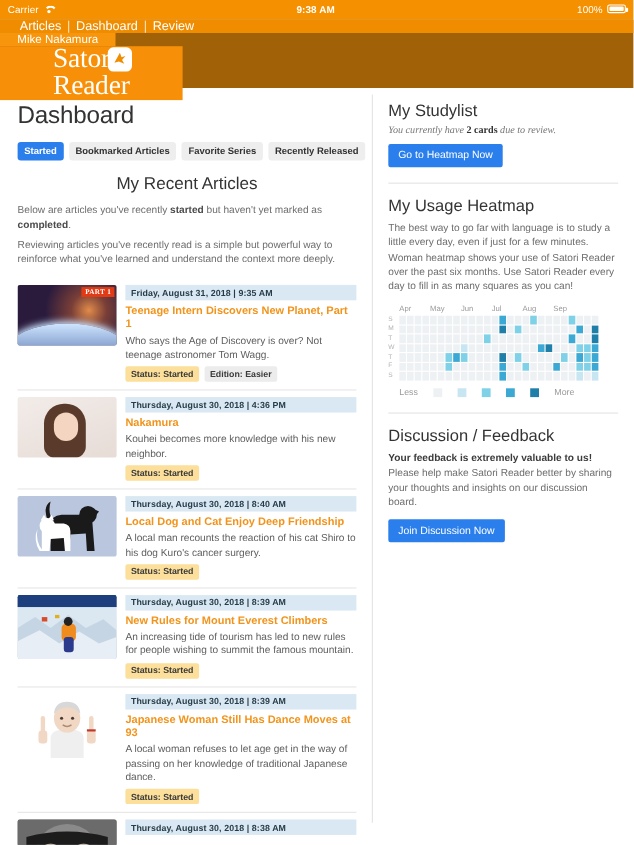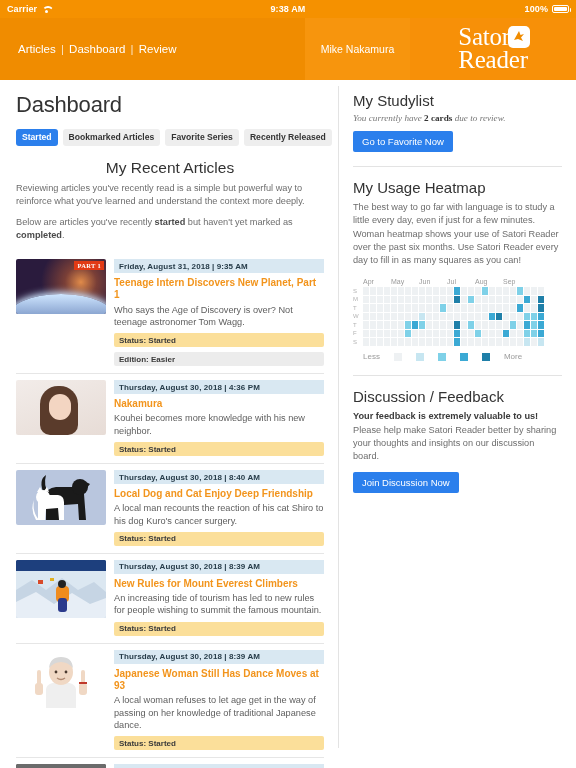--- a/index.html
+++ b/index.html
@@ -9,41 +9,41 @@
     font-family: "Liberation Sans", sans-serif;
     overflow: hidden;
   }
 
   
   .statusbar {
     height: 18px; background: #f59100; color: #fff;
     display: flex; align-items: center; justify-content: space-between;
     padding: 0 7px; font-size: 9px; letter-spacing: .1px;
   }
-  .sb-left, .sb-right { display: flex; align-items: center; gap: 4px; font-weight: bold; }
+  .sb-left, .sb-right { display: flex; gap: 4px; }
   .sb-center { font-weight: bold; font-size: 9px; }
   .wifi-ico { display:inline-block; width:10px; height:8px; position:relative; }
   .wifi-ico::before{
     content:""; position:absolute; left:1px; top:1px; width:8px; height:8px;
     border: 2px solid #fff; border-radius: 50%;
     clip-path: polygon(0 0, 100% 0, 50% 55%);
   }
   .wifi-ico::after{
     content:""; position:absolute; left:4px; top:4.5px; width:3px; height:3px;
     background:#fff; border-radius:50%;
   }
   .batt {
     width: 17px; height: 8px; border: 1px solid #fff; border-radius: 2px;
     position: relative; display:inline-block;
   }
   .batt::before{ content:""; position:absolute; inset:1px; background:#fff; border-radius:1px;}
   .batt::after{ content:""; position:absolute; right:-3px; top:2px; width:1.5px; height:4px; background:#fff; border-radius:0 1px 1px 0;}
 
   
-  .appbar { height: 62px; display: flex; background: #a3a3a3; }
+  .appbar { height: 62px; display: flex; background: #a16207; flex-direction: column; }
   .appbar-nav {
     flex: 1; background: #f08c00; display: flex; align-items: center;
     padding-left: 18px;
   }
   .nav-links { color: #fff; font-size: 11.5px; }
   .nav-links a { color:#fff; text-decoration:none; }
   .nav-sep { opacity: .75; padding: 0 2px; }
   .appbar-user {
     width: 105px; background: #f7950d; display:flex; align-items:center;
     justify-content:center; color:#fff; font-size: 10.5px;
@@ -100,21 +100,21 @@
   .art-main { flex: 1; min-width: 0; }
   .art-date {
     background: #d9e8f2; color: #273c49; font-size: 8px; font-weight: bold;
     padding: 2.5px 5px; letter-spacing: .1px;
   }
   .art-title {
     color: #f2941c; font-size: 10px; font-weight: bold; line-height: 1.22;
     margin-top: 4px;
   }
   .art-desc { font-size: 9.2px; color: #5e5e5e; line-height: 1.34; margin-top: 2px; }
-  .badges { display: flex; gap: 5px; margin-top: 5px; flex-direction: column; }
+  .badges { display: flex; gap: 5px; margin-top: 5px; }
   .badge { font-size: 8px; font-weight: bold; padding: 2.5px 5px; border-radius: 2px; }
   .badge.started { background: #fbdf9a; color: #3b3b3b; }
   .badge.edition { background: #ececec; color: #3b3b3b; }
 
   
   .th-space { background: radial-gradient(circle at 72% 42%, #e08b4a 0%, #7a3f37 22%, #2a1b3d 55%),
                           radial-gradient(circle at 25% 38%, #8f6fd8 0%, #3a2a6b 38%, #140d26 70%); }
   .th-space::after{ content:""; position:absolute; left:-10%; bottom:-52%; width:120%; height:88%;
     border-radius:50%; background: linear-gradient(#cfe6ff, #2a4a8f); box-shadow: 0 -2px 7px #cfe6ff; }
   .th-woman { background: linear-gradient(160deg,#f2ece9,#e7dcd6); }
@@ -202,24 +202,24 @@
     <h1 class="page-title">Dashboard</h1>
 
     <div class="tabs">
       <div class="tab active">Started</div>
       <div class="tab">Bookmarked Articles</div>
       <div class="tab">Favorite Series</div>
       <div class="tab">Recently Released</div>
     </div>
 
     <h2 class="sec-title">My Recent Articles</h2>
-    <p class="sec-body">Reviewing articles you've recently read is a simple but powerful way to reinforce what you've learned and understand the context more deeply.</p>
     <p class="sec-body" style="margin-top:8px">
       <span>Below are articles you've recently </span><b>started</b><span> but haven't yet marked as </span><b>completed</b><span>.</span>
     </p>
+    <p class="sec-body">Reviewing articles you've recently read is a simple but powerful way to reinforce what you've learned and understand the context more deeply.</p>
 
     <div class="articles">
 
       <div class="article">
         <div class="thumb th-space">
           <span class="part-badge">PART 1</span>
         </div>
         <div class="art-main">
           <div class="art-date">Friday, August 31, 2018 | 9:35 AM</div>
           <div class="art-title">Teenage Intern Discovers New Planet, Part 1</div>
@@ -340,21 +340,21 @@
   </div>
 
   <div class="col-divider"></div>
 
   <div class="col-right">
 
     <h2 class="r-title">My Studylist</h2>
     <div class="r-sub">
       <span>You currently have </span><b>2 cards</b><span> due to review.</span>
     </div>
-    <button class="btn-primary">Go to Favorite Now</button>
+    <button class="btn-primary">Go to Heatmap Now</button>
 
     <div class="r-rule"></div>
 
     <h2 class="r-title">My Usage Heatmap</h2>
     <p class="r-body">The best way to go far with language is to study a little every day, even if just for a few minutes. Woman heatmap shows your use of Satori Reader over the past six months. Use Satori Reader every day to fill in as many squares as you can!</p>
 
     <div class="heatmap">
       <div class="hm-months">
         <span>Apr</span>
         <span>May</span>

